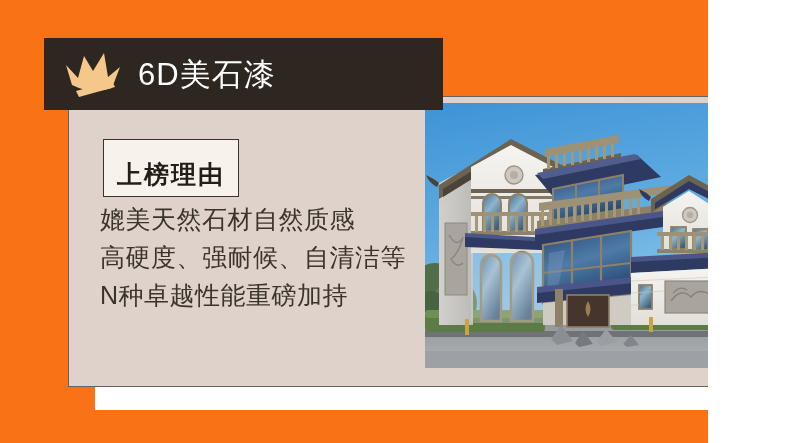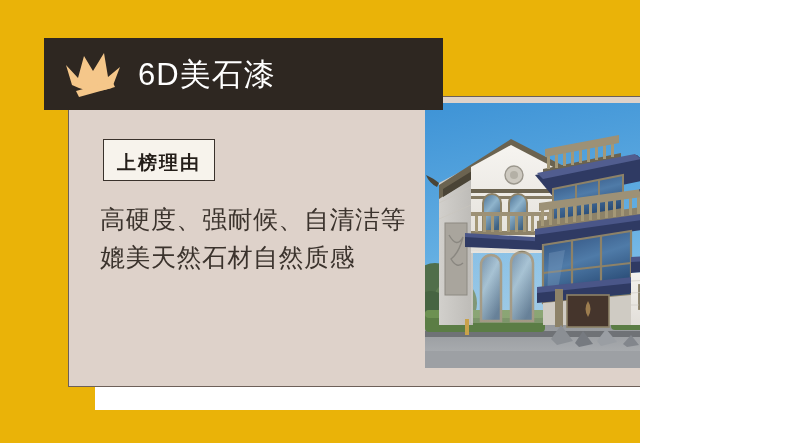--- a/index.html
+++ b/index.html
@@ -8,23 +8,23 @@
   }
   body {
     width: 800px;
     height: 443px;
     overflow: hidden;
     font-family: "Liberation Sans", "DejaVu Sans", sans-serif;
   }
 
   #stage {
     position: relative;
-    width: 640px;
+    width: 708px;
     height: 443px;
-    background: #eab308;
+    background: #f97316;
     overflow: hidden;
   }
 
   
   .white-card {
     position: absolute;
     left: 95px;
     top: 110px;
     width: 669px;
     height: 300px;
@@ -70,25 +70,25 @@
     letter-spacing: 1px;
     line-height: 1;
     white-space: nowrap;
   }
 
   
   .reason-chip {
     position: absolute;
     left: 103px;
     top: 139px;
-    padding: 12px 13px 6px 13px;
+    padding: 20px 13px 6px 13px;
     background: #f7f3ec;
     border: 1.5px solid #3a322c;
     color: #241e19;
-    font-size: 19px;
+    font-size: 25px;
     font-weight: 700;
     letter-spacing: 2px;
     line-height: 1.18;
     white-space: nowrap;
     box-sizing: border-box;
   }
 
   
   .body-copy {
     position: absolute;
@@ -371,20 +371,23 @@
       <path d="M4 14 L16 27 L22 5 L31 20 L42 2 L46 26 L58 16 L50 37 Q30 44 10 34 Z" fill="#f5c78a"></path>
       <path d="M14 40 L50 30 L53 36 L17 46 Z" fill="#f5c78a"></path>
     </svg>
     <div class="banner-title">6D美石漆</div>
   </div>
 
   <div class="reason-chip">上榜理由</div>
 
   <div class="body-copy">
     <div class="copy-line">
+      <span>媲美</span><span class="hl"><span>天然石材自然</span></span><span>质感</span>
+    </div>
+    <div class="copy-line">
       <span class="hl"><span>高硬度、强耐候、自清洁等</span></span>
     </div>
     <div class="copy-line">
-      <span>媲美</span><span class="hl"><span>天然石材自然</span></span><span>质感</span>
+      <span>N种卓越性能重磅加持</span>
     </div>
   </div>
 
 </div>
 
 </body></html>

